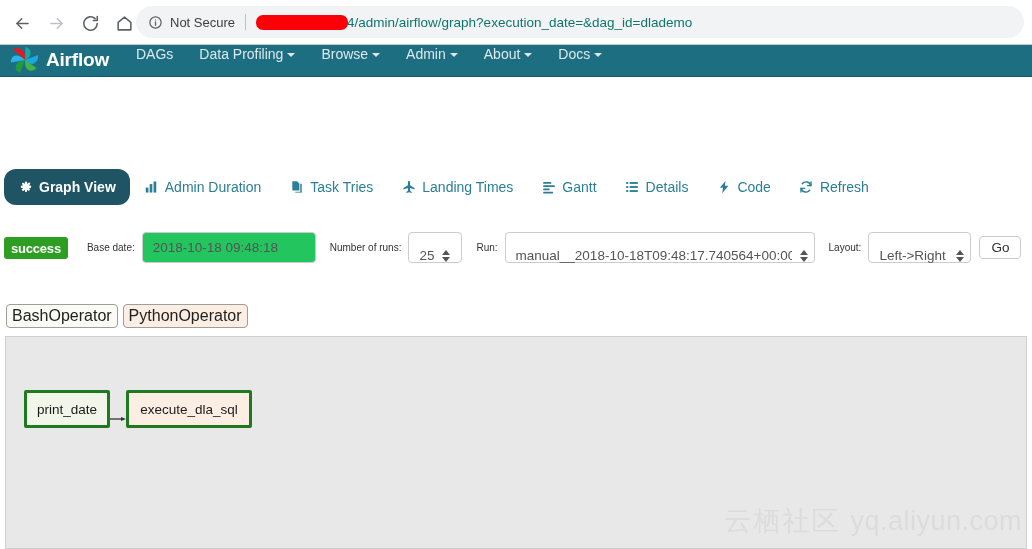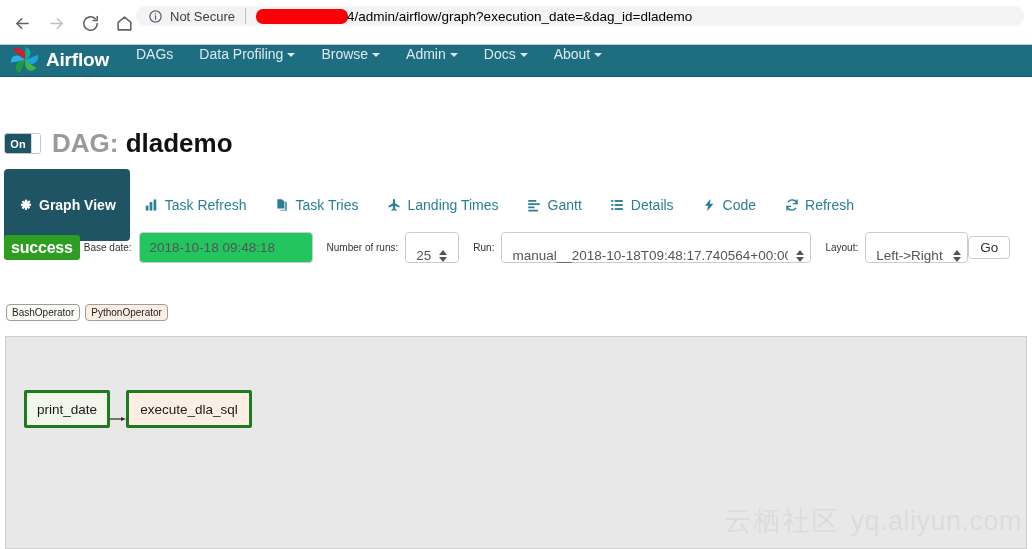--- a/index.html
+++ b/index.html
@@ -25,21 +25,21 @@
   .nav-btn {
     width: 32px; height: 32px;
     display: flex; align-items: center; justify-content: center;
     border-radius: 50%;
     cursor: pointer;
   }
   .nav-btn svg { display: block; }
 
   #omnibox {
     position: absolute; left: 136px; top: 6px;
-    width: 888px; height: 20px;
+    width: 888px; height: 32px;
     background: #f1f3f4;
     border-radius: 16px;
     display: flex; align-items: center;
     padding: 0 12px;
   }
   #info-icon { flex: 0 0 auto; margin-right: 7px; display: flex; }
   #not-secure-text {
     font-size: 13px; color: #3c4043;
     white-space: nowrap;
   }
@@ -47,21 +47,21 @@
     width: 1px; height: 16px; background: #bdc1c6;
     margin: 0 10px;
   }
   #redaction {
     width: 92px; height: 15px;
     background: #fb0007;
     border-radius: 7px;
     flex: 0 0 auto;
   }
   #url-text {
-    font-size: 13.5px; color: #000000;
+    font-size: 13.5px; color: #0f766e;
     white-space: nowrap; overflow: hidden;
     margin-left: -1px;
   }
 
   
   #airflow-navbar {
     position: absolute; left: 0; top: 45px;
     width: 1032px; height: 32px;
     background: #1e6e82;
     border-bottom: 1px solid #15576a;
@@ -139,22 +139,22 @@
 
   
   #tabs {
     position: absolute; left: 4px; top: 75px;
     display: flex; align-items: center;
   }
   .tab {
     display: flex; 
     font-size: 14px;
     color: #2a7f96;
-    padding: 28px 14px;
-    border-radius: 4px;
+    padding: 10px 14px;
+    border-radius: 12px;
     white-space: nowrap;
     cursor: pointer;
   }
   .tab.active {
     background: #1e5464;
     color: #ffffff;
     font-weight: bold;
   }
   .tab .tab-icon {
     margin-right: 6px;
@@ -164,24 +164,24 @@
 
   
   #controls {
     position: absolute; left: 4px; top: 138px;
     width: 1024px;
     display: flex; align-items: center;
   }
   #status-badge {
     background: #2e9e23;
     color: #ffffff;
-    font-size: 16px; font-weight: bold;
+    font-size: 13px; font-weight: bold;
     padding: 4px 7px 3px 7px;
     border-radius: 3px;
-    margin-right: 4px;
+    margin-right: 19px;
     letter-spacing: -0.2px;
   }
   .ctl-label {
     font-size: 10px; color: #333333;
     margin-right: 7px; white-space: nowrap;
   }
   .txt-input {
     height: 31px;
     border: 1px solid #cccccc;
     border-radius: 4px;
@@ -215,21 +215,21 @@
   .sp-up, .sp-down {
     width: 0; height: 0;
     border-left: 4px solid transparent;
     border-right: 4px solid transparent;
   }
   .sp-up { border-bottom: 5px solid #555555; }
   .sp-down { border-top: 5px solid #555555; }
 
   #runs-spin { width: 54px; margin-right: 14px; }
   #run-spin { width: 310px; margin-right: 14px; }
-  #layout-spin { width: 103px; margin-right: 0; }
+  #layout-spin { width: 103px; margin-right: 8px; }
   #run-spin .spin-val, #layout-spin .spin-val {
     flex: 1 1 auto; overflow: hidden;
   }
 
   #go-button {
     height: 23px;
     min-width: 42px;
     border: 1px solid #cccccc;
     border-radius: 4px;
     background: #ffffff;
@@ -238,21 +238,21 @@
     padding: 0 11px;
     cursor: pointer;
   }
 
   
   #legend {
     position: absolute; left: 6px; top: 210px;
     display: flex; align-items: center; gap: 5px;
   }
   .legend-chip {
-    font-size: 10px;
+    font-size: 16px;
     color: #222222;
     border: 1px solid #9d9d9d;
     border-radius: 4px;
     padding: 2px 5px;
     white-space: nowrap;
   }
 
   
   #graph-canvas {
     position: absolute; left: 5px; top: 242px;
@@ -371,39 +371,29 @@
   <div class="nav-item">
     <span>Data Profiling</span><span class="caret"></span>
   </div>
   <div class="nav-item">
     <span>Browse</span><span class="caret"></span>
   </div>
   <div class="nav-item">
     <span>Admin</span><span class="caret"></span>
   </div>
   <div class="nav-item">
+    <span>About</span><span class="caret"></span>
+  </div>
+  <div class="nav-item">
     <span>Docs</span><span class="caret"></span>
   </div>
-  <div class="nav-item">
-    <span>About</span><span class="caret"></span>
-  </div>
 </div>
 
 <div id="page">
 
-  <div id="dag-heading">
-    <div id="dag-toggle">
-      <div id="dag-toggle-on">On</div>
-      <div id="dag-toggle-knob"></div>
-    </div>
-    <div id="dag-title">
-      <span class="muted">DAG:</span>
-      <span>dlademo</span>
-    </div>
-  </div>
 
   <div id="tabs">
 
     <div class="tab active">
       <span class="tab-icon">
         <svg width="14" height="14" viewBox="0 0 24 24" fill="#ffffff">
           <path d="M12 2.5a2 2 0 0 1 2 2v2.2l1.6-1.6a2 2 0 1 1 2.8 2.8L16.8 9.5H19a2 2 0 1 1 0 4h-2.2l1.6 1.6a2 2 0 0 1-2.8 2.8L14 16.3v2.2a2 2 0 1 1-4 0v-2.2l-1.6 1.6a2 2 0 1 1-2.8-2.8l1.6-1.6H5a2 2 0 1 1 0-4h2.2L5.6 7.9a2 2 0 0 1 2.8-2.8L10 6.7V4.5a2 2 0 0 1 2-2z"></path>
         </svg>
       </span>
       <span>Graph View</span>
@@ -411,21 +401,21 @@
 
 
     <div class="tab">
       <span class="tab-icon">
         <svg width="14" height="14" viewBox="0 0 24 24" fill="#2a7f96">
           <rect x="3" y="13" width="4.6" height="8.5"></rect>
           <rect x="9.7" y="7" width="4.6" height="14.5"></rect>
           <rect x="16.4" y="2.5" width="4.6" height="19"></rect>
         </svg>
       </span>
-      <span>Task Refresh</span>
+      <span>Admin Duration</span>
     </div>
 
     <div class="tab">
       <span class="tab-icon">
         <svg width="14" height="14" viewBox="0 0 24 24" fill="#2a7f96">
           <path d="M4 2h8l4 4v12H4z"></path>
           <path d="M17 6.5h3.5V22H9v-2h8z" opacity="0.75"></path>
         </svg>
       </span>
       <span>Task Tries</span>

